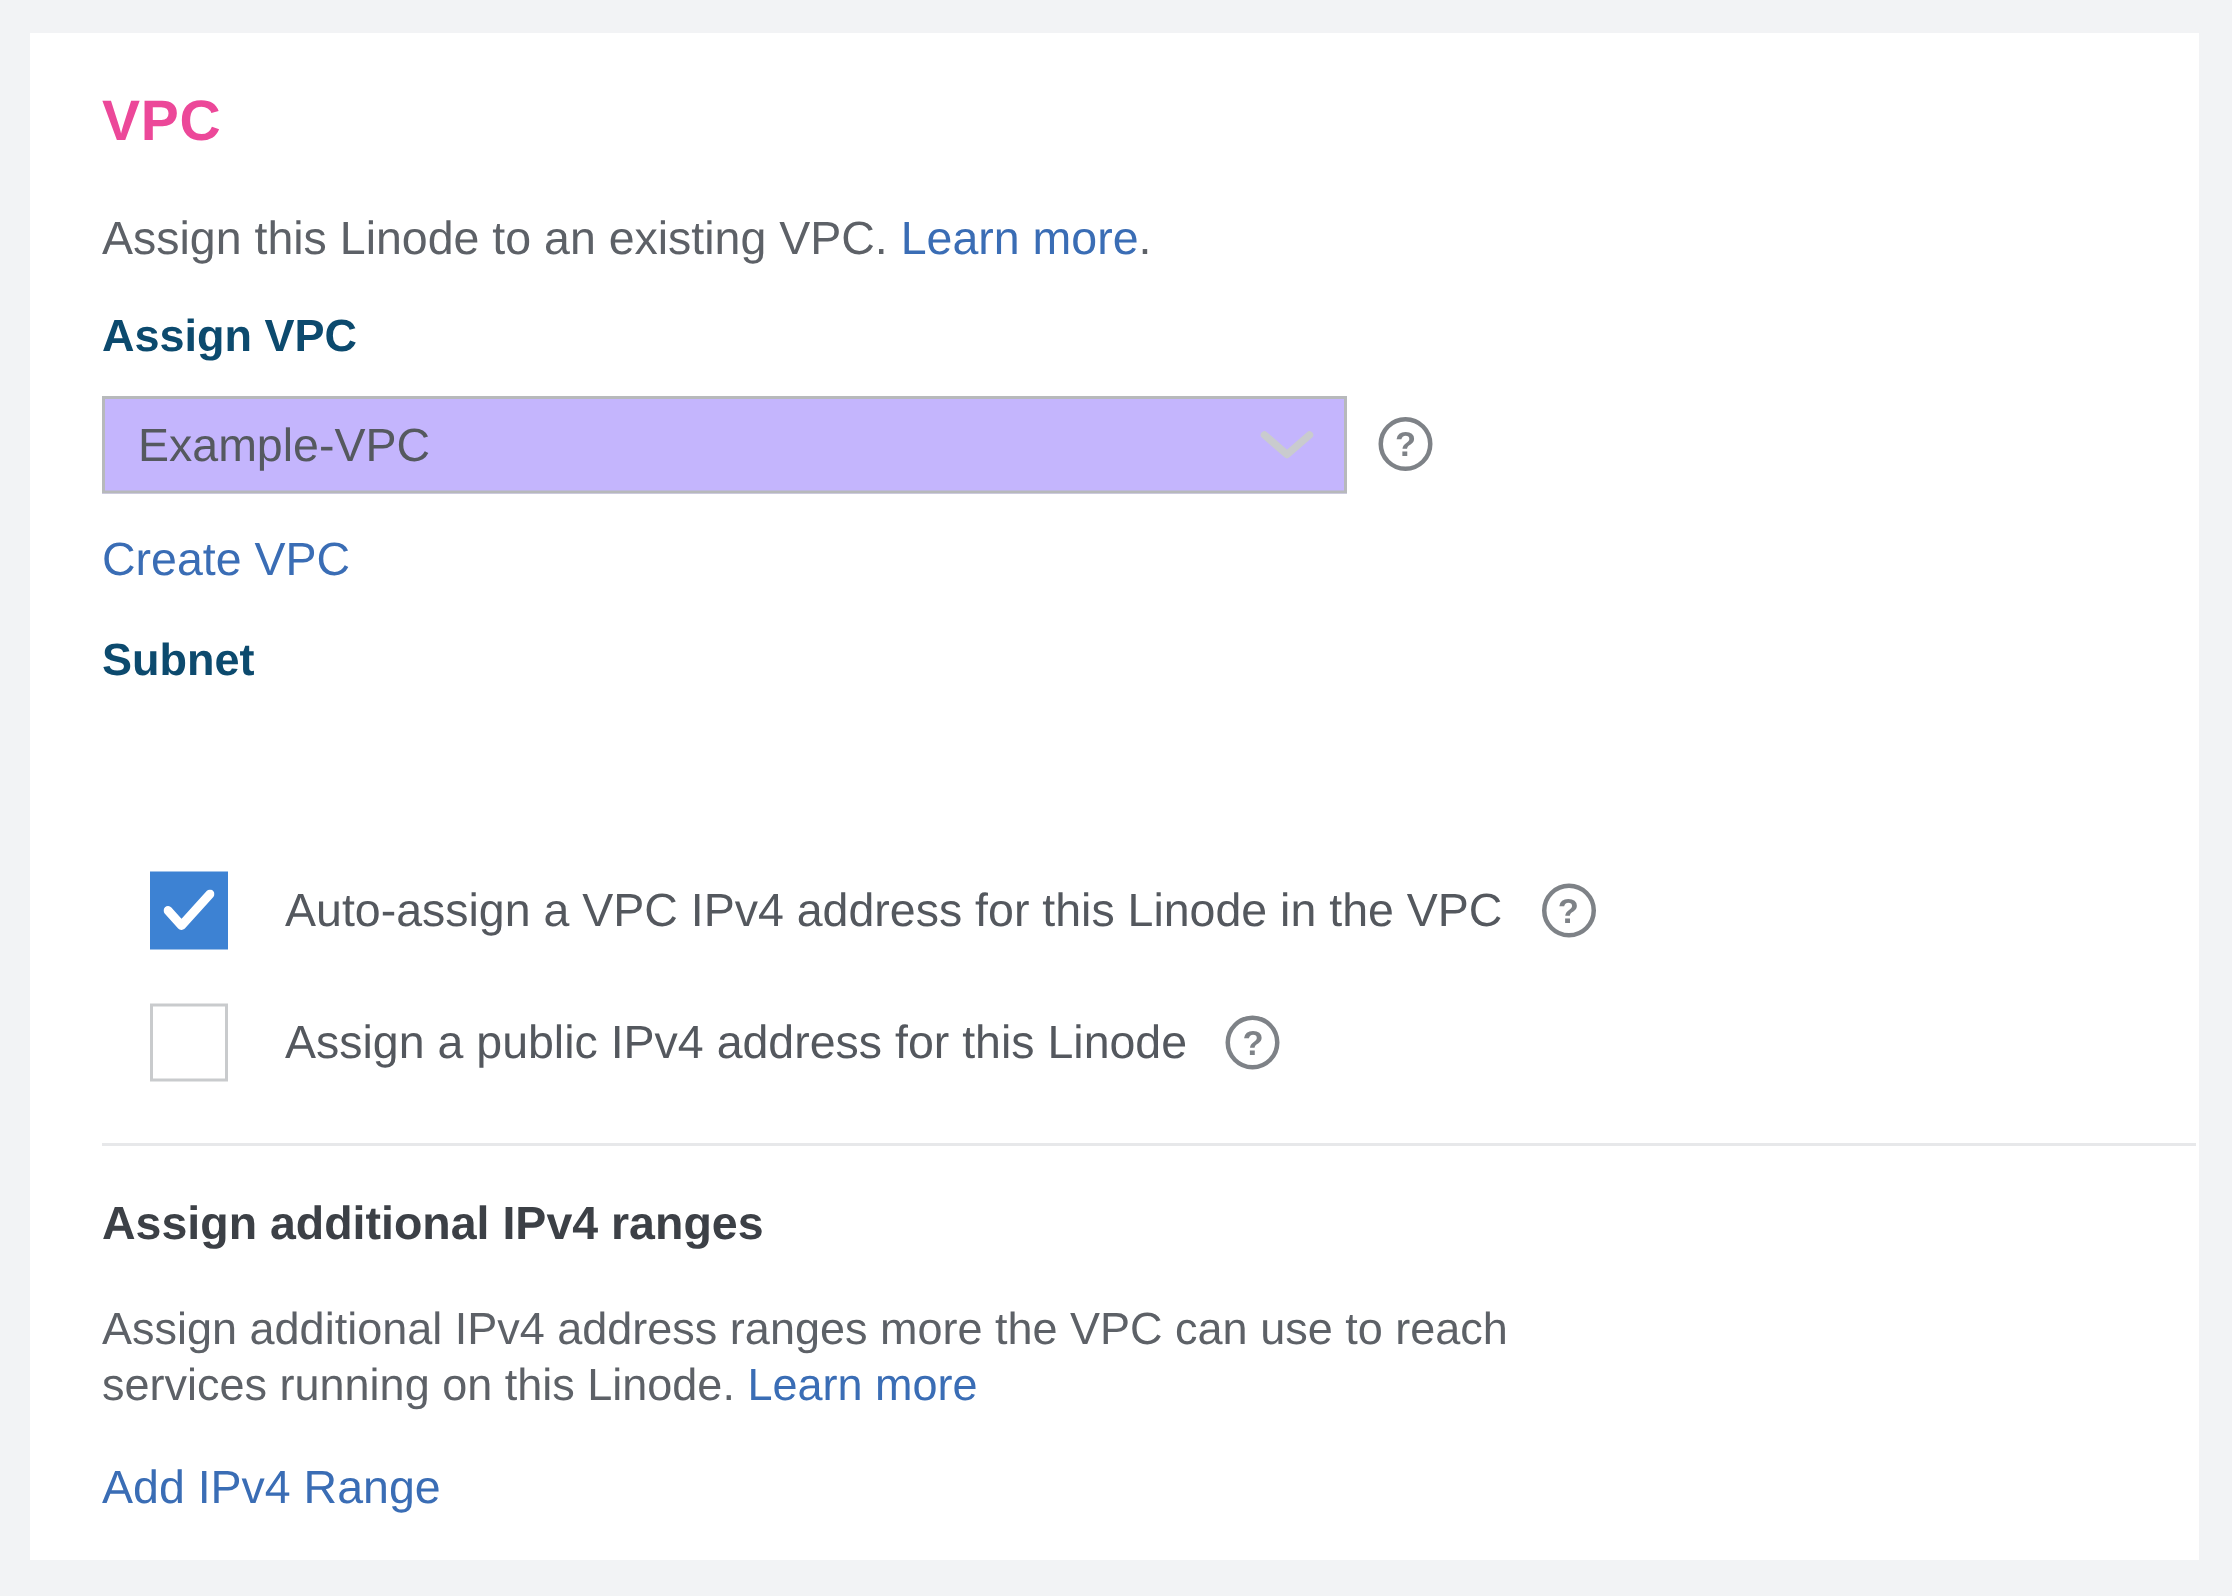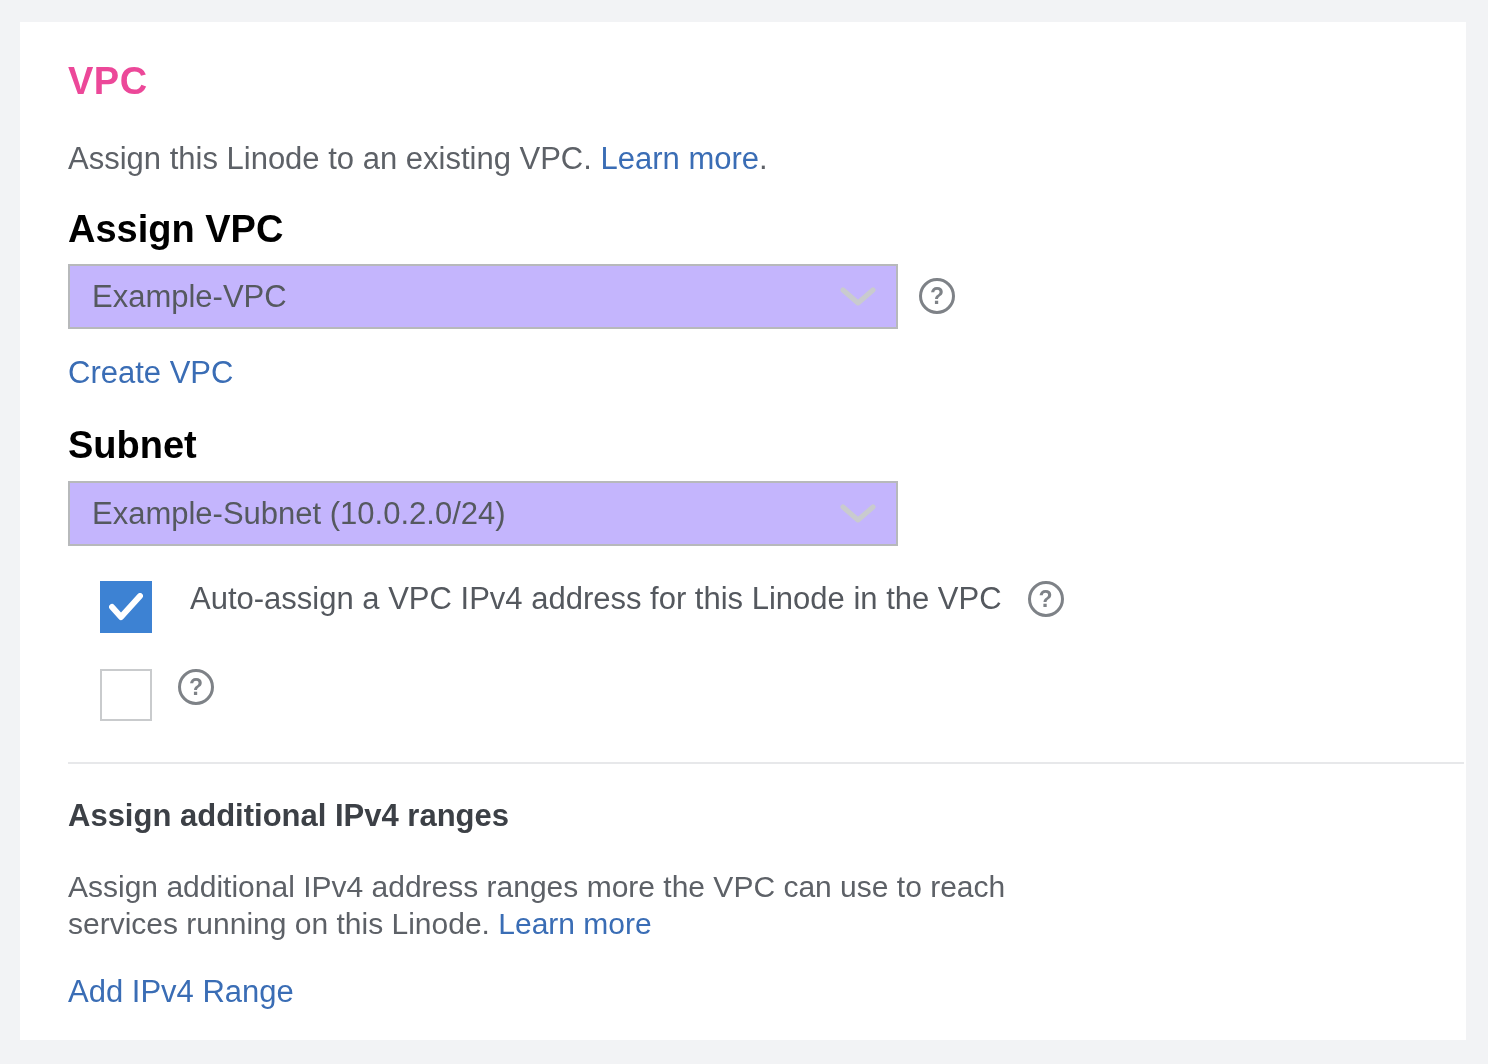--- a/index.html
+++ b/index.html
@@ -37,23 +37,23 @@
     line-height: 38px;
     color: #5d6167;
   }
   .link {
     color: #3a6db5;
     text-decoration: none;
     cursor: pointer;
   }
   .field-label {
     left: 48px;
-    font-size: 38px;
+    font-size: 30px;
     font-weight: bold;
-    color: #000000;
+    color: #0c4a6e;
   }
   .select {
     left: 48px;
     width: 830px;
     height: 65px;
     box-sizing: border-box;
     background: #c4b5fd;
     border: 2px solid #b7b9bb;
     display: flex;
     align-items: center;
@@ -84,21 +84,21 @@
     cursor: pointer;
     flex: none;
   }
   .standalone-link {
     left: 48px;
     font-size: 31px;
   }
   .checkbox-row {
     left: 48px;
     display: flex;
-    align-items: flex-start;
+    align-items: center;
     height: 52px;
     padding-left: 32px;
   }
   .checkbox {
     width: 52px;
     height: 52px;
     box-sizing: border-box;
     flex: none;
     display: flex;
     align-items: center;
@@ -155,39 +155,34 @@
       <polyline points="3,3 18,16 33,3" fill="none" stroke="#c9cbce" stroke-width="5" stroke-linecap="round" stroke-linejoin="round"></polyline>
     </svg>
   </div>
 
   <span class="abs help" style="left:899px; top:256px;">?</span>
 
   <a class="abs link standalone-link" style="top:333px;">Create VPC</a>
 
   <div class="abs field-label" style="top:402px;">Subnet</div>
 
-  <div class="abs select" style="top:459px;">
-    <span class="select-value">Example-Subnet (10.0.2.0/24)</span>
-    <svg class="chevron" width="36" height="20" viewBox="0 0 36 20">
-      <polyline points="3,3 18,16 33,3" fill="none" stroke="#c9cbce" stroke-width="5" stroke-linecap="round" stroke-linejoin="round"></polyline>
-    </svg>
-  </div>
 
   <div class="abs checkbox-row" style="top:559px;">
     <span class="checkbox checked">
       <svg width="34" height="28" viewBox="0 0 34 28">
         <polyline points="3,14 12,24 31,3" fill="none" stroke="#ffffff" stroke-width="6" stroke-linecap="round" stroke-linejoin="round"></polyline>
       </svg>
     </span>
     <span class="checkbox-label">Auto-assign a VPC IPv4 address for this Linode in the VPC</span>
     <span class="help">?</span>
   </div>
 
   <div class="abs checkbox-row" style="top:647px;">
     <span class="checkbox unchecked"></span>
+    <span class="checkbox-label">Assign a public IPv4 address for this Linode</span>
     <span class="help">?</span>
   </div>
 
   <div class="abs divider" style="top:740px;"></div>
 
   <h2 class="abs section-heading" style="top:776px;">Assign additional IPv4 ranges</h2>
 
   <div class="abs section-desc" style="top:846px;">
     <span>Assign additional IPv4 address ranges more the VPC can use to reach</span><br>
     <span>services running on this Linode.</span>

